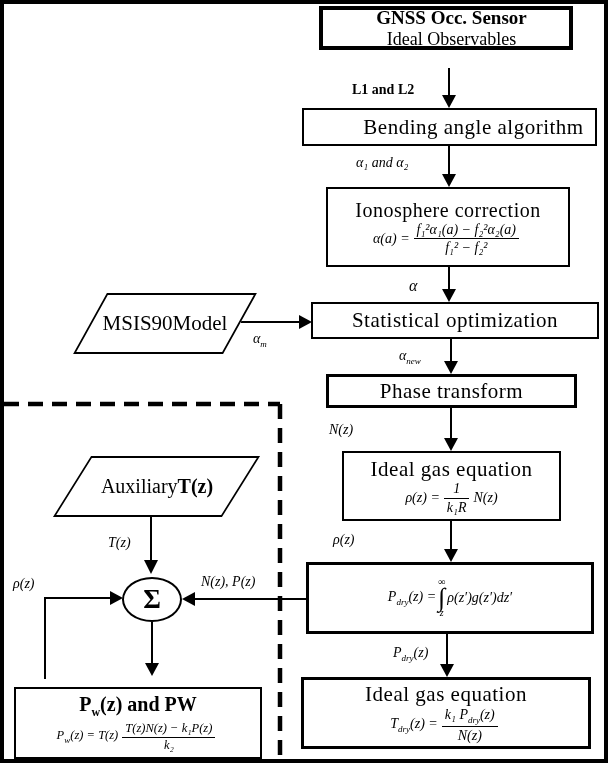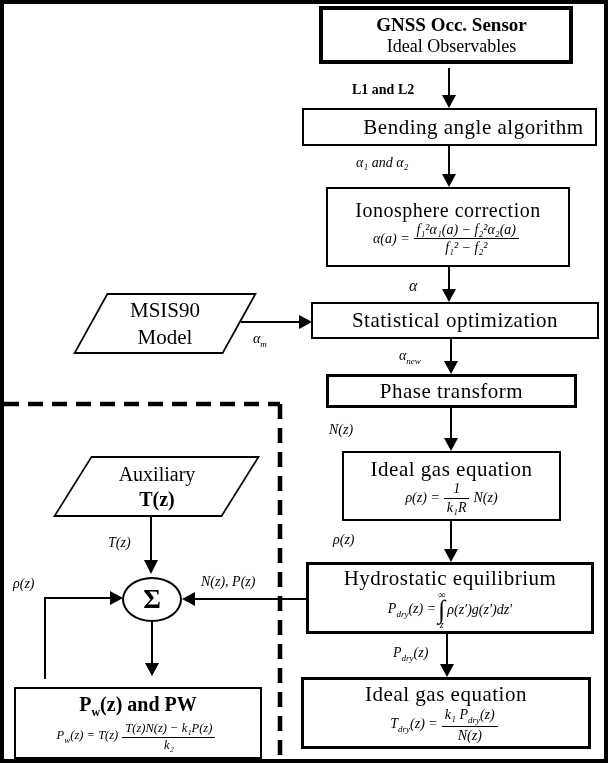--- a/index.html
+++ b/index.html
@@ -12,21 +12,21 @@
   .node{
     border:2px solid #000;background:#fff;display:flex;flex-direction:column;
     align-items:center;justify-content:center;text-align:center;line-height:1.15;
   }
   .node.thick{border-width:3px;}
   .node-title{font-size:21px;letter-spacing:0.5px;white-space:nowrap;}
   .sensor-box{border-width:4px;}
   .sensor-title{font-size:19px;font-weight:bold;white-space:nowrap;}
   .sensor-sub{font-size:18px;white-space:nowrap;}
   .para-shape{border:2px solid #000;background:#fff;}
-  .para-text{display:flex;flex-direction:column;align-items:center;justify-content:center;
+  .para-text{display:flex;flex-direction:row;align-items:center;justify-content:center;
     text-align:center;font-size:21px;line-height:1.25;}
   .formula{font-size:14px;font-style:italic;display:flex;align-items:center;
     justify-content:center;white-space:nowrap;line-height:1.1;}
   .frac{display:inline-flex;flex-direction:column;margin:0 4px;}
   .frac .num{padding:0 3px 1px 3px;}
   .frac .den{border-top:1.5px solid #000;padding:1px 3px 0 3px;}
   .int-col{display:inline-flex;flex-direction:column;align-items:center;line-height:0.85;margin:0 2px;}
   .int-lim{font-size:10px;}
   .int-sign{font-size:26px;font-style:normal;}
   .elabel{font-size:14px;font-style:italic;white-space:nowrap;line-height:1;}
@@ -77,21 +77,21 @@
     <line x1="302" y1="595" x2="191" y2="595" stroke="#000" stroke-width="2"></line>
     <polygon points="191,588 191,602 178,595" fill="#000"></polygon>
 
     <polyline points="41,675 41,594 106,594" fill="none" stroke="#000" stroke-width="2"></polyline>
     <polygon points="106,587 106,601 119,594" fill="#000"></polygon>
 
     <line x1="148" y1="618" x2="148" y2="660" stroke="#000" stroke-width="2"></line>
     <polygon points="141,659 155,659 148,672" fill="#000"></polygon>
   </svg>
 
-  <div class="abs node sensor-box" style="left:315px;top:2px;width:254px;height:58px;padding-left:11px;">
+  <div class="abs node sensor-box" style="left:315px;top:2px;width:254px;height:44px;padding-left:11px;">
     <div class="sensor-title">GNSS Occ. Sensor</div>
     <div class="sensor-sub">Ideal Observables</div>
   </div>
 
   <div class="abs node" style="left:298px;top:104px;width:295px;height:38px;padding-left:48px;">
     <div class="node-title">Bending angle algorithm</div>
   </div>
 
   <div class="abs node" style="left:322px;top:183px;width:244px;height:80px;">
     <div class="node-title" style="font-size:20px;">Ionosphere correction</div>
@@ -124,21 +124,20 @@
       <span>ρ(z) =</span>
       <span class="frac">
         <span class="num">1</span>
         <span class="den">k₁R</span>
       </span>
       <span>N(z)</span>
     </div>
   </div>
 
   <div class="abs node thick" style="left:302px;top:558px;width:288px;height:72px;">
-    <div class="node-title">Hydrostatic equilibrium</div>
     <div class="formula">
       <span><span>P</span><sub>dry</sub><span>(z) =</span></span>
       <span class="int-col">
         <span class="int-lim">∞</span>
         <span class="int-sign">∫</span>
         <span class="int-lim">z</span>
       </span>
       <span>ρ(z′)g(z′)dz′</span>
     </div>
   </div>

